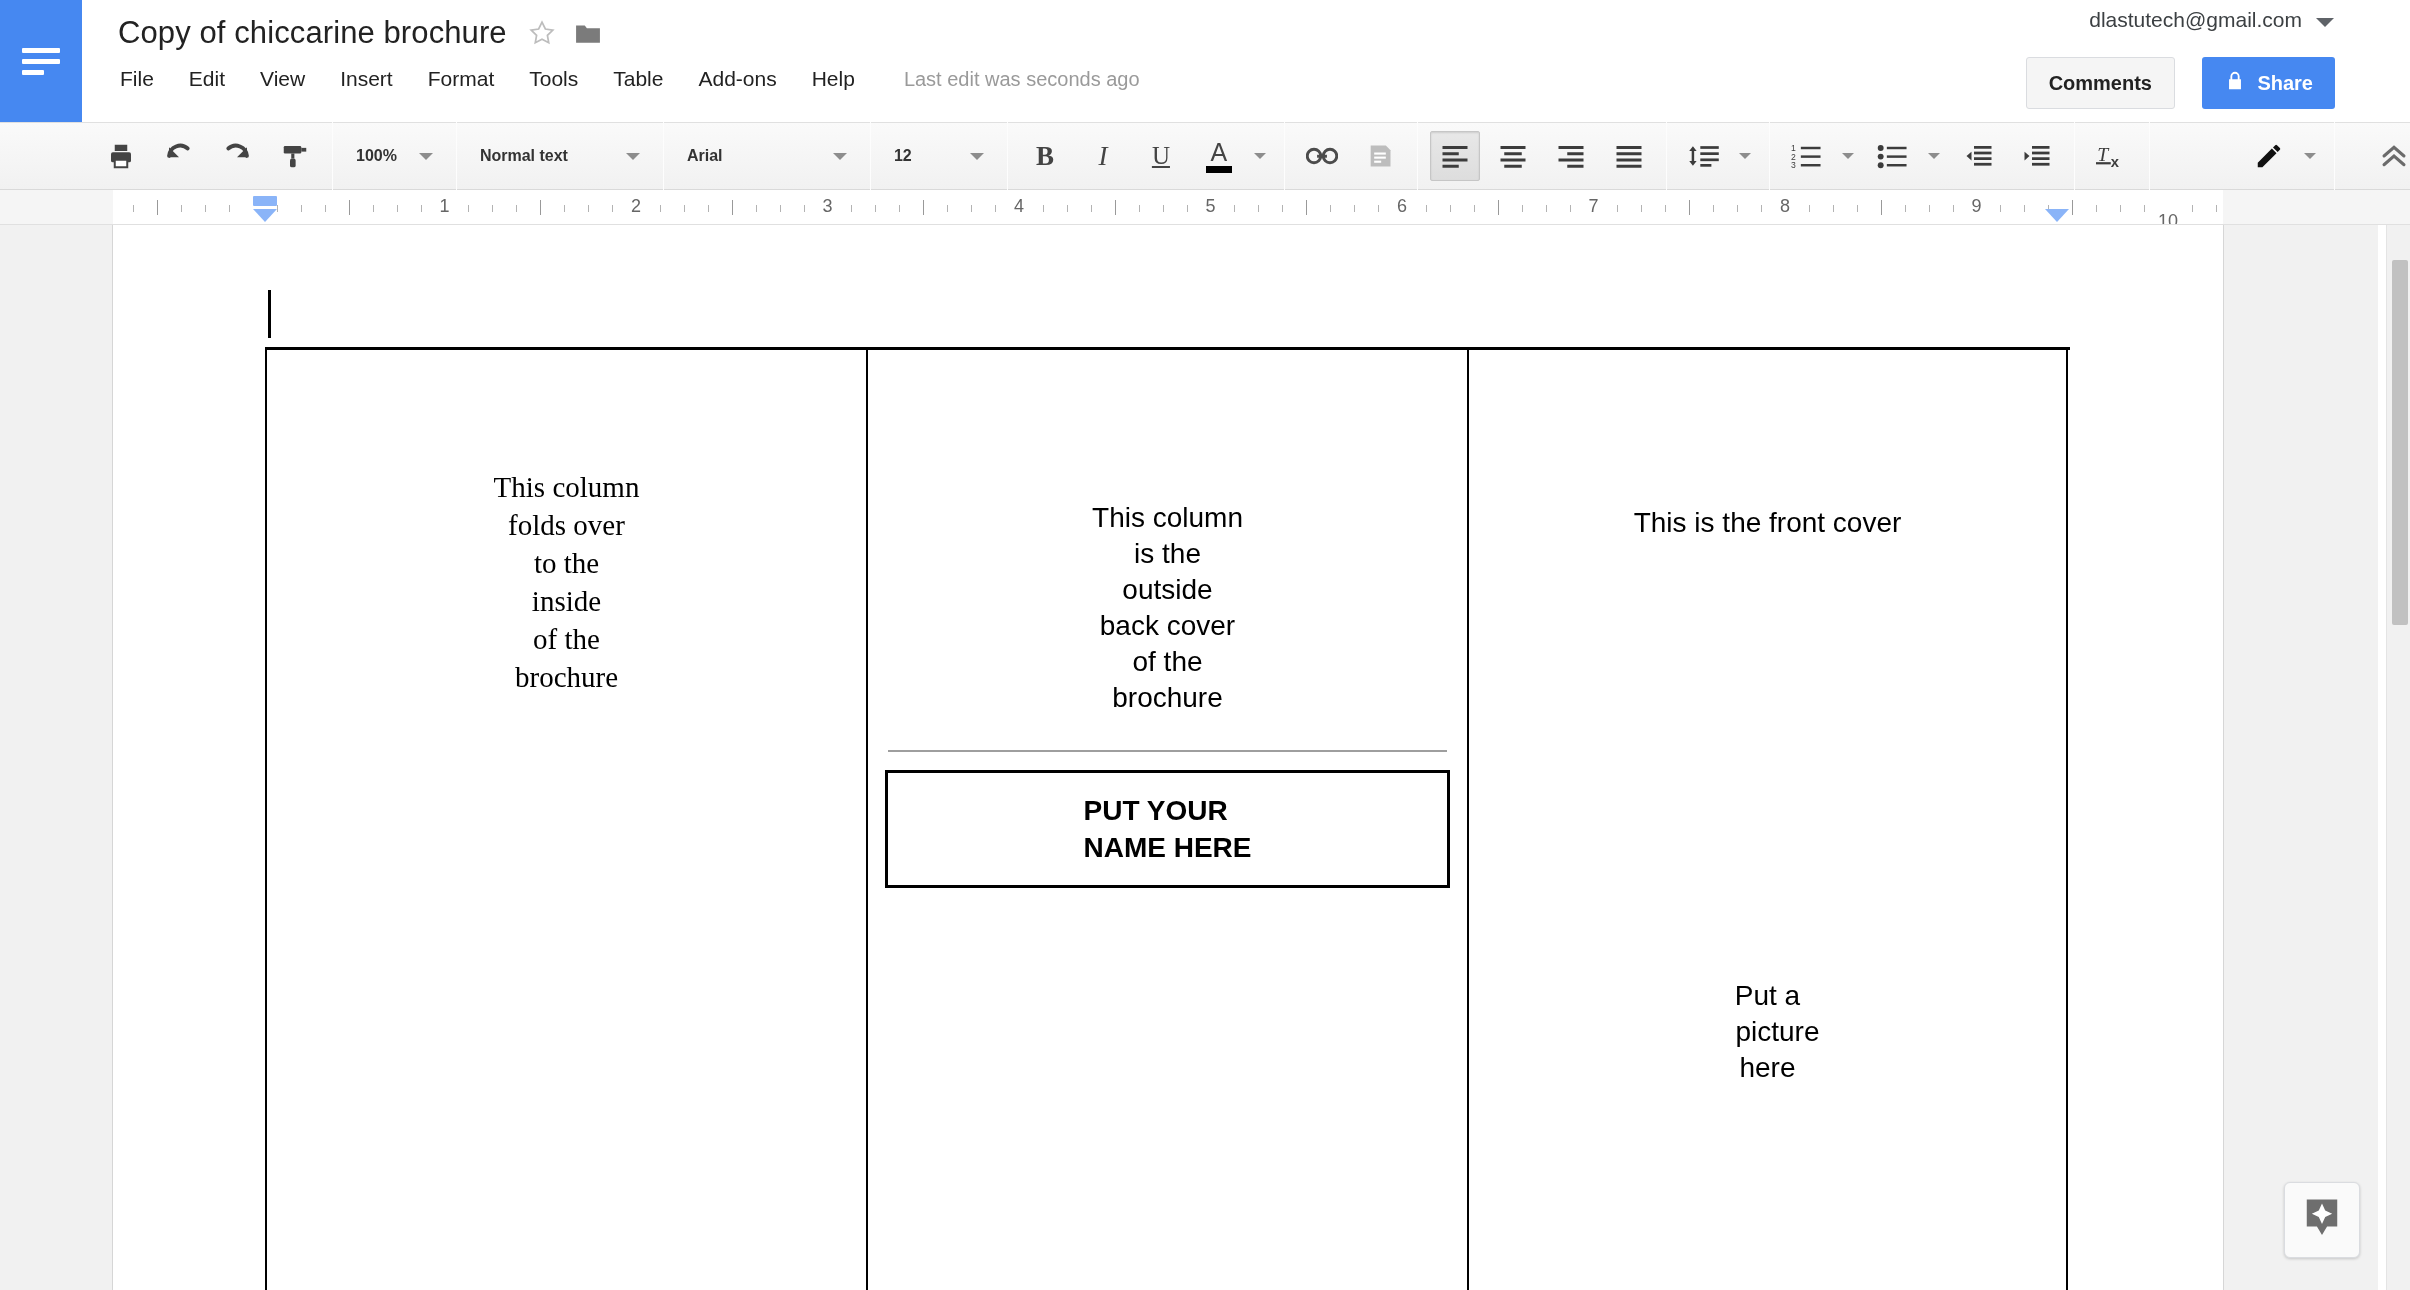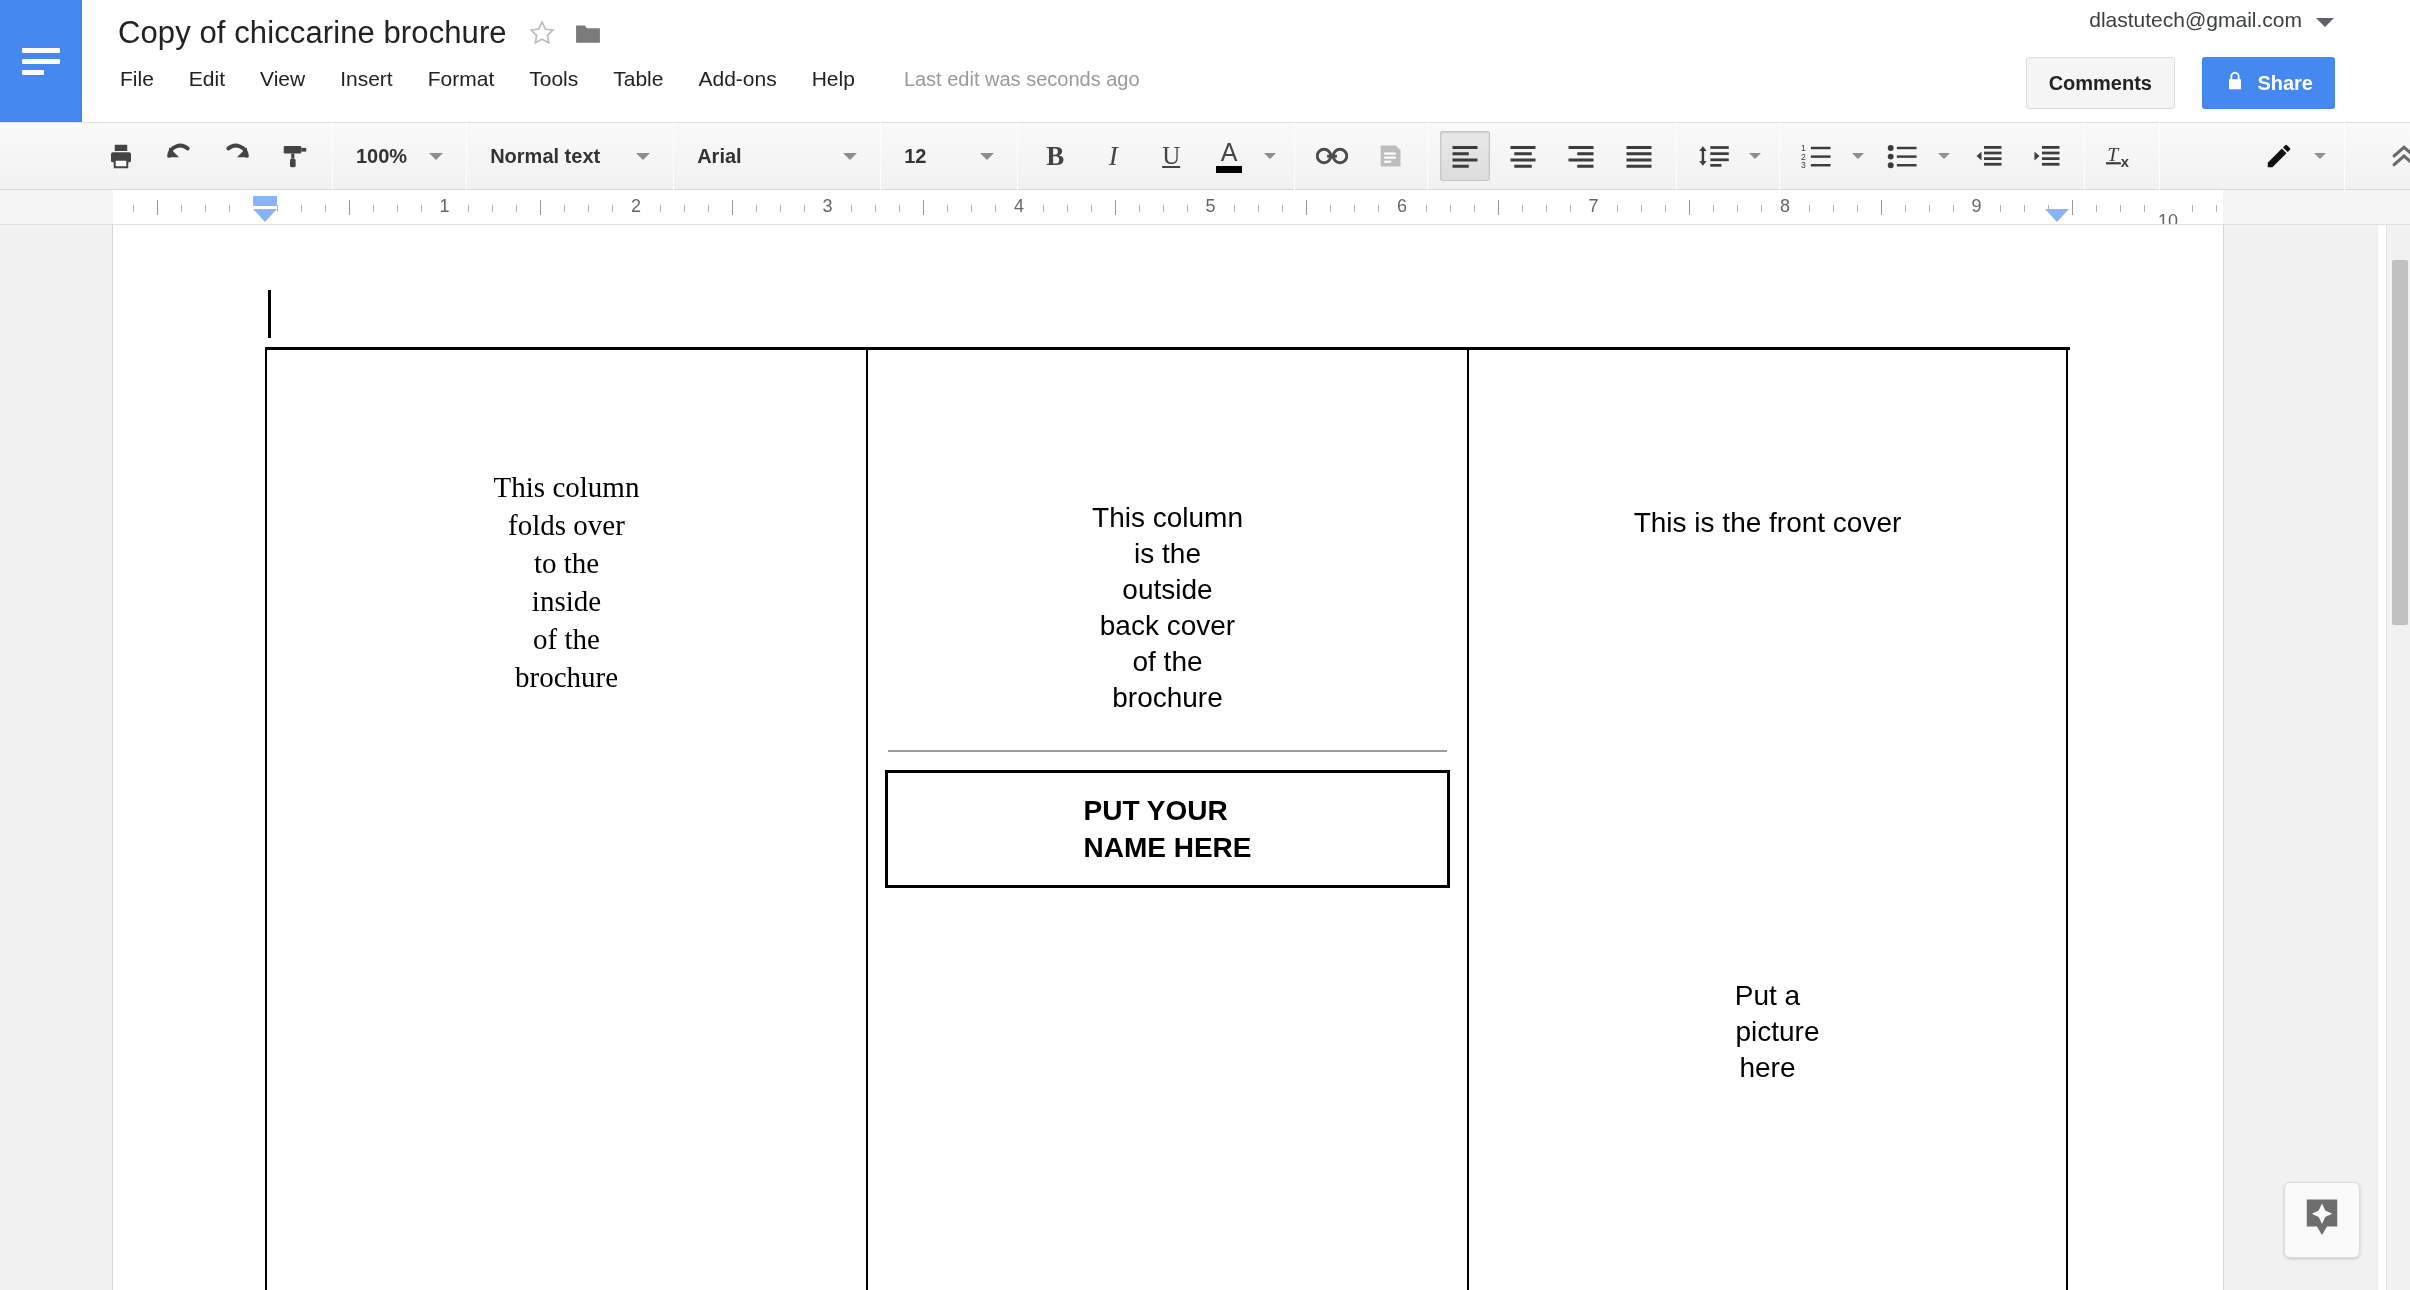--- a/index.html
+++ b/index.html
@@ -95,21 +95,21 @@
     margin: 0 4px; border-radius: 2px; cursor: pointer;
     border: 1px solid transparent;
   }
   .tb-btn.active {
     background: linear-gradient(#e8e8e8,#dddddd);
     border: 1px solid #c6c6c6;
     box-shadow: inset 0 1px 2px rgba(0,0,0,0.12);
   }
   .tb-group { display: flex; align-items: center; padding: 0 8px; height: 68px; }
   .tb-label {
-    font-size: 20px; font-weight: bold; color: #333;
+    font-size: 16px; font-weight: bold; color: #333;
     padding: 0 14px; white-space: nowrap;
   }
   .tb-field {
     display: flex; align-items: center; height: 50px;
     border-radius: 2px; cursor: pointer; border: 1px solid transparent;
   }
   .caret {
     width: 0; height: 0; margin: 0 14px 0 8px;
     border-left: 7px solid transparent; border-right: 7px solid transparent;
     border-top: 7px solid #8d8d8d;

